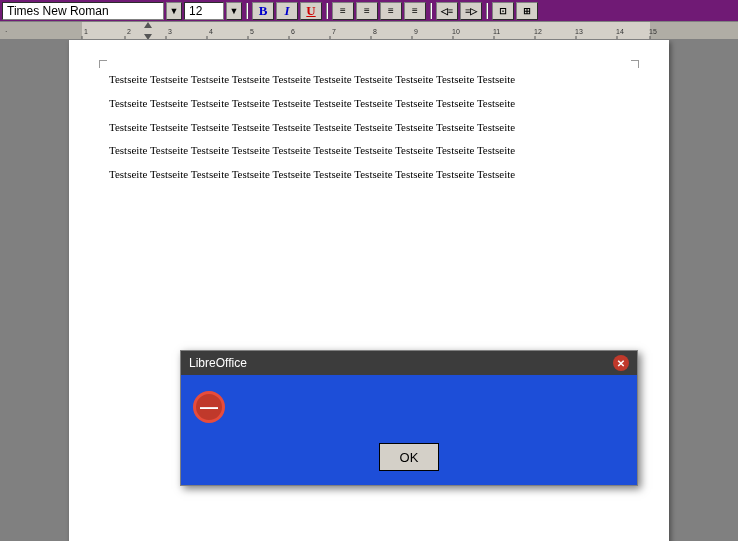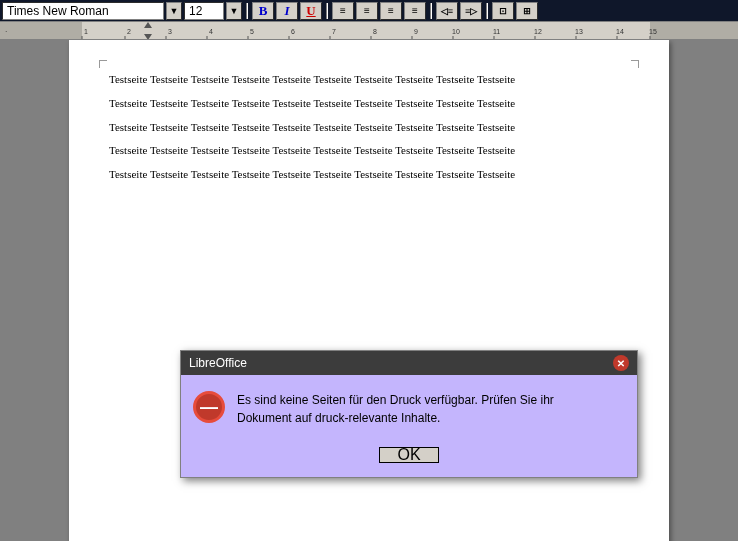--- a/index.html
+++ b/index.html
@@ -7,21 +7,21 @@
       font-family: Arial, sans-serif;
       background: #c0c0c0;
       width: 738px;
       height: 541px;
       overflow: hidden;
       position: relative;
     }
 
     
     .toolbar {
-      background: #0f172a;
+      background: #701a75;
       border-bottom: 1px solid #808080;
       display: flex;
       align-items: center;
       height: 22px;
       padding: 0 2px;
       gap: 2px;
     }
 
     .font-name-box {
       width: 162px;
@@ -162,21 +162,21 @@
       width: 100%;
       height: 100%;
       z-index: 100;
     }
 
     .dialog {
       position: absolute;
       top: 310px;
       left: 180px;
       width: 458px;
-      background: #c4b5fd;
+      background: #1d4ed8;
       border: 1px solid #808080;
       box-shadow: 3px 3px 8px rgba(0,0,0,0.5);
     }
 
     .dialog-titlebar {
       background: #3c3c3c;
       color: white;
       height: 24px;
       display: flex;
       align-items: center;
@@ -229,25 +229,25 @@
     }
 
     .dialog-footer {
       display: flex;
       justify-content: center;
       padding: 4px 12px 14px;
     }
 
     .ok-button {
       min-width: 60px;
-      height: 16px;
+      height: 28px;
       background: #d4d0c8;
       border: 2px outset #d4d0c8;
       border: 1px solid #000;
-      font-size: 16px;
+      font-size: 13px;
       cursor: pointer;
       padding: 2px 16px;
       display: flex;
       align-items: center;
       justify-content: center;
     }
 
     
     svg.ruler-svg {
       width: 100%;
@@ -363,23 +363,19 @@
       <div class="dialog-titlebar">
         <span>LibreOffice</span>
         <div class="dialog-close-btn">
           <span>✕</span>
         </div>
       </div>
       <div class="dialog-body">
         <div class="error-icon">
           <span>—</span>
         </div>
-        <div class="dialog-message">
-          <span>Es sind keine Seiten für den Druck verfügbar. Prüfen Sie ihr</span><br>
-          <span>Dokument auf druck-relevante Inhalte.</span>
-        </div>
       </div>
       <div class="dialog-footer">
         <button class="ok-button">OK</button>
       </div>
     </div>
   </div>
 </div>
 
 </body></html>

